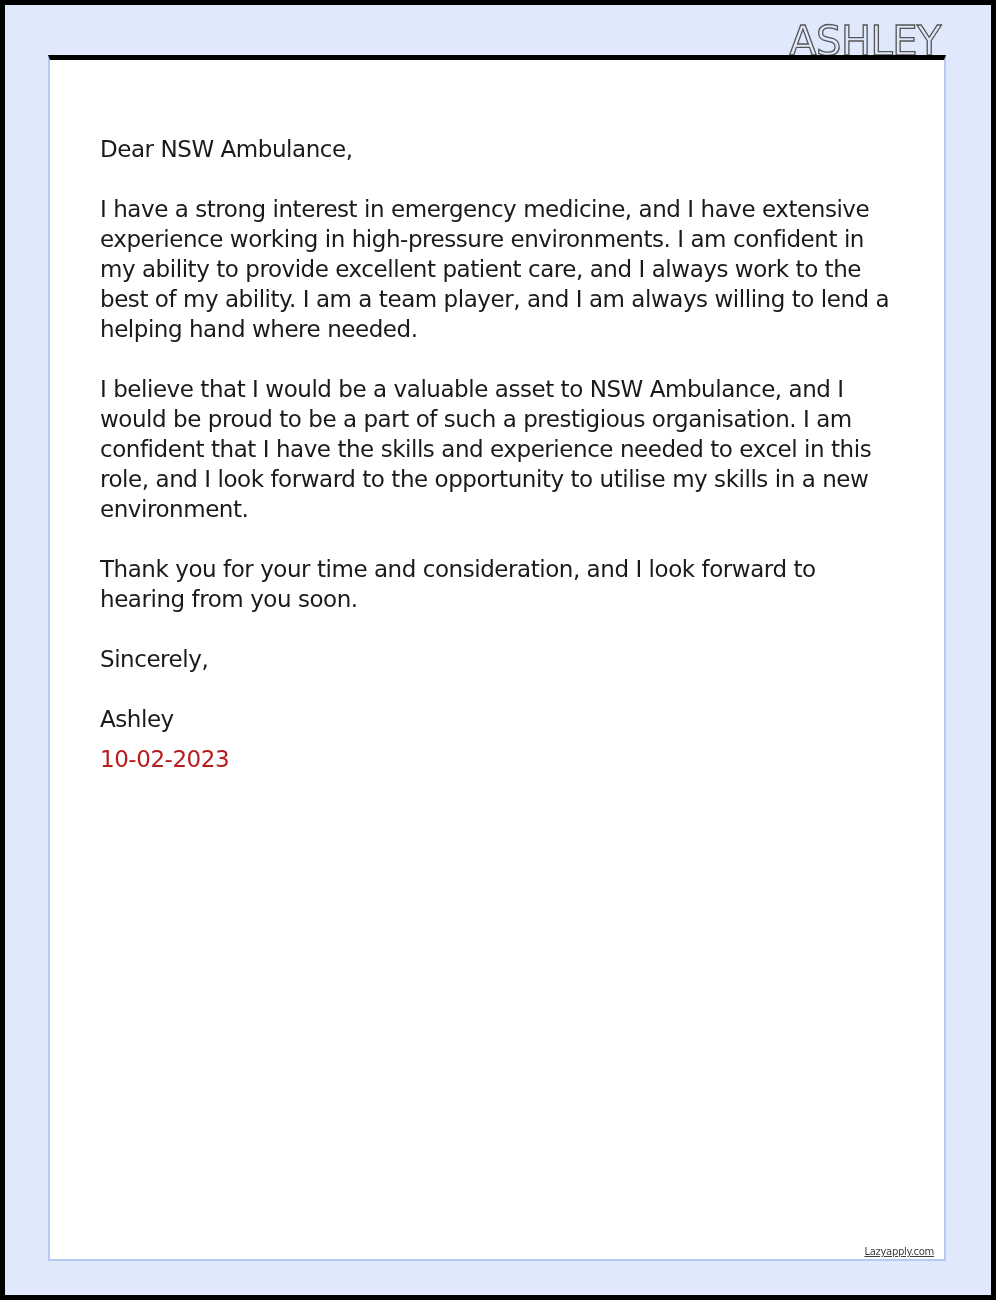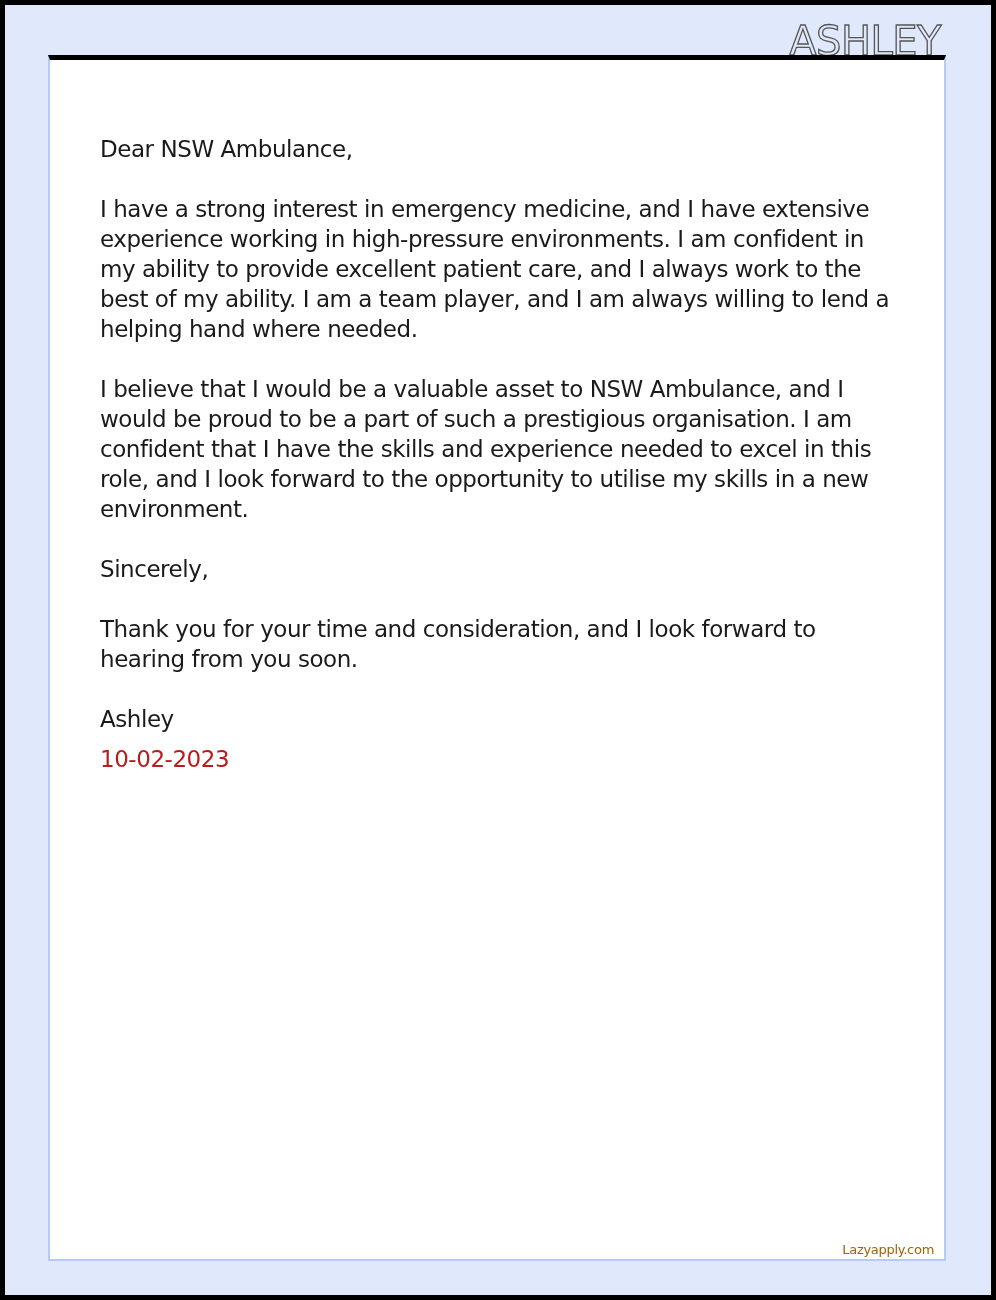--- a/index.html
+++ b/index.html
@@ -34,33 +34,33 @@
     position: absolute; left: 50px; top: 38px; width: 800px;
     font-size: 23px; line-height: 30px; color: #1a1a1a;
     letter-spacing: -0.45px;
     margin-top: 36px;
   }
   .letter p { margin: 0 0 30px 0; }
   .letter .sig { margin-bottom: 10px; }
   .date { color: #b91c1c; margin: 0; }
   .footer {
     position: absolute; right: 10px; bottom: 2px;
-    font-size: 13px; color: #a16207; letter-spacing: -0.3px;
+    font-size: 10px; color: #404040; letter-spacing: -0.3px; text-decoration: underline;
   }
 </style>
 </head>
 <body>
 
 <div class="frame">
   <div class="name-title">ASHLEY</div>
   <div class="card">
     <div class="letter">
       <p>Dear NSW Ambulance,</p>
       <p>I have a strong interest in emergency medicine, and I have extensive experience working in high-pressure environments. I am confident in my ability to provide excellent patient care, and I always work to the best of my ability. I am a team player, and I am always willing to lend a helping hand where needed.</p>
       <p>I believe that I would be a valuable asset to NSW Ambulance, and I would be proud to be a part of such a prestigious organisation. I am confident that I have the skills and experience needed to excel in this role, and I look forward to the opportunity to utilise my skills in a new environment.</p>
+      <p>Thank you for your time and consideration, and I look forward to hearing from you soon.</p>
       <p>Sincerely,</p>
-      <p>Thank you for your time and consideration, and I look forward to hearing from you soon.</p>
       <p class="sig">Ashley</p>
       <p class="date">10-02-2023</p>
     </div>
     <div class="footer">Lazyapply.com</div>
   </div>
 </div>
 
 </body></html>

